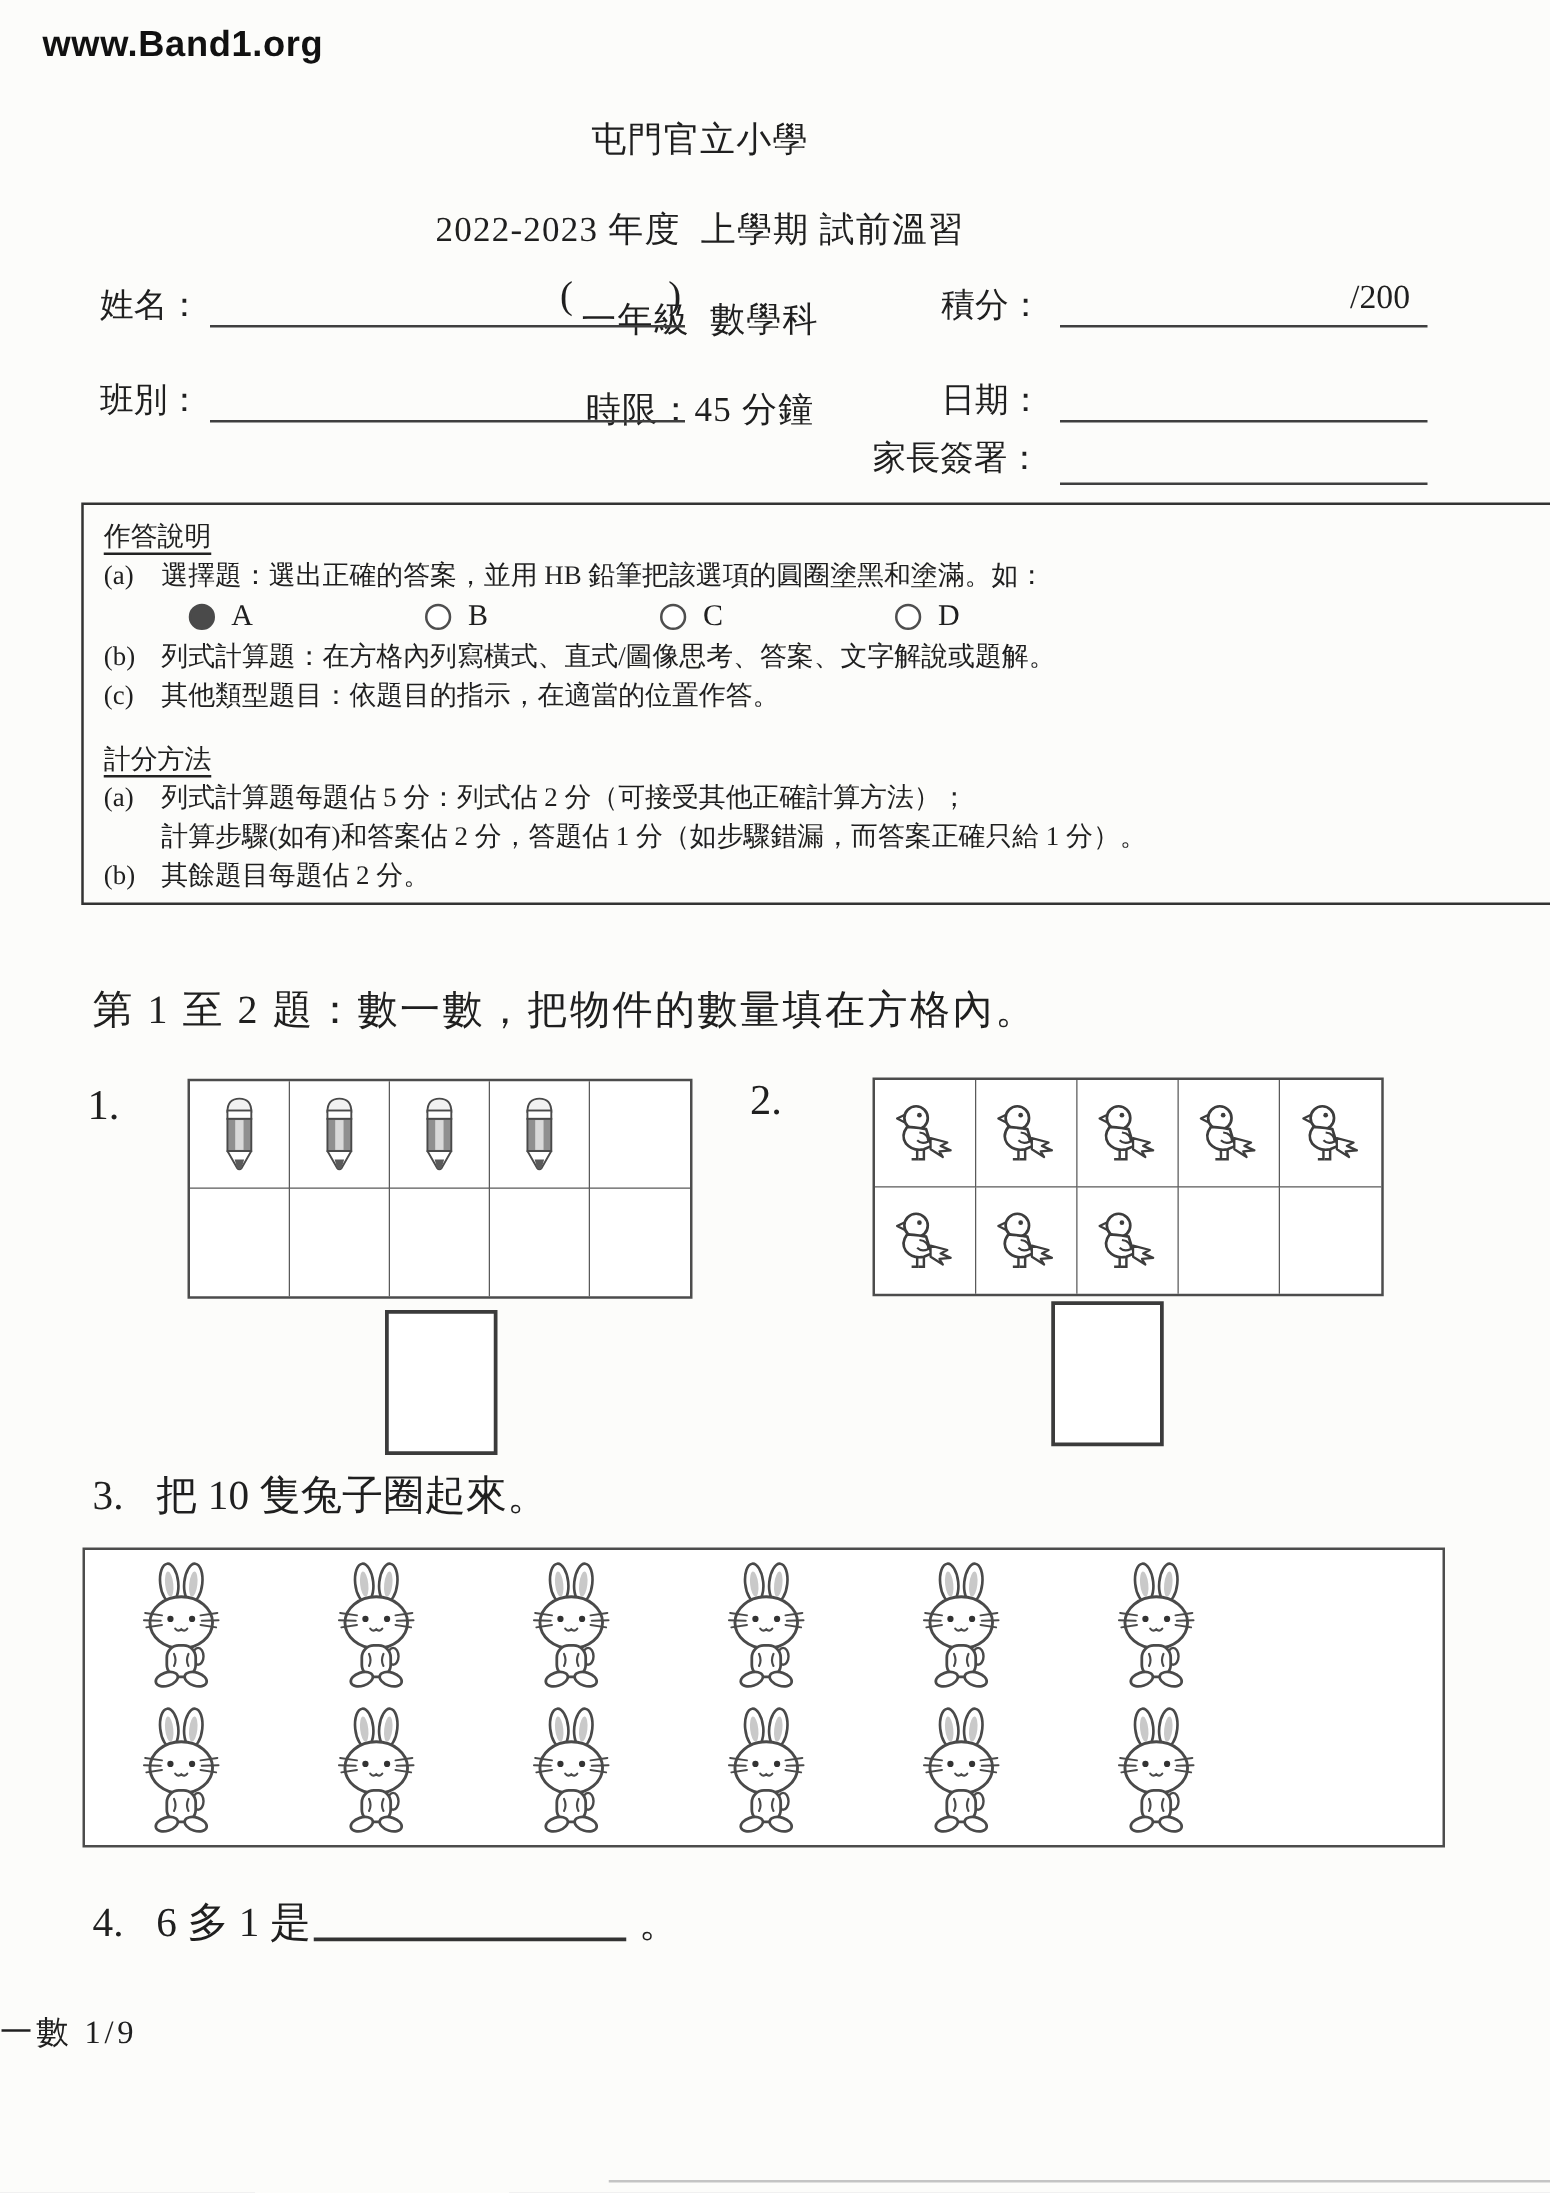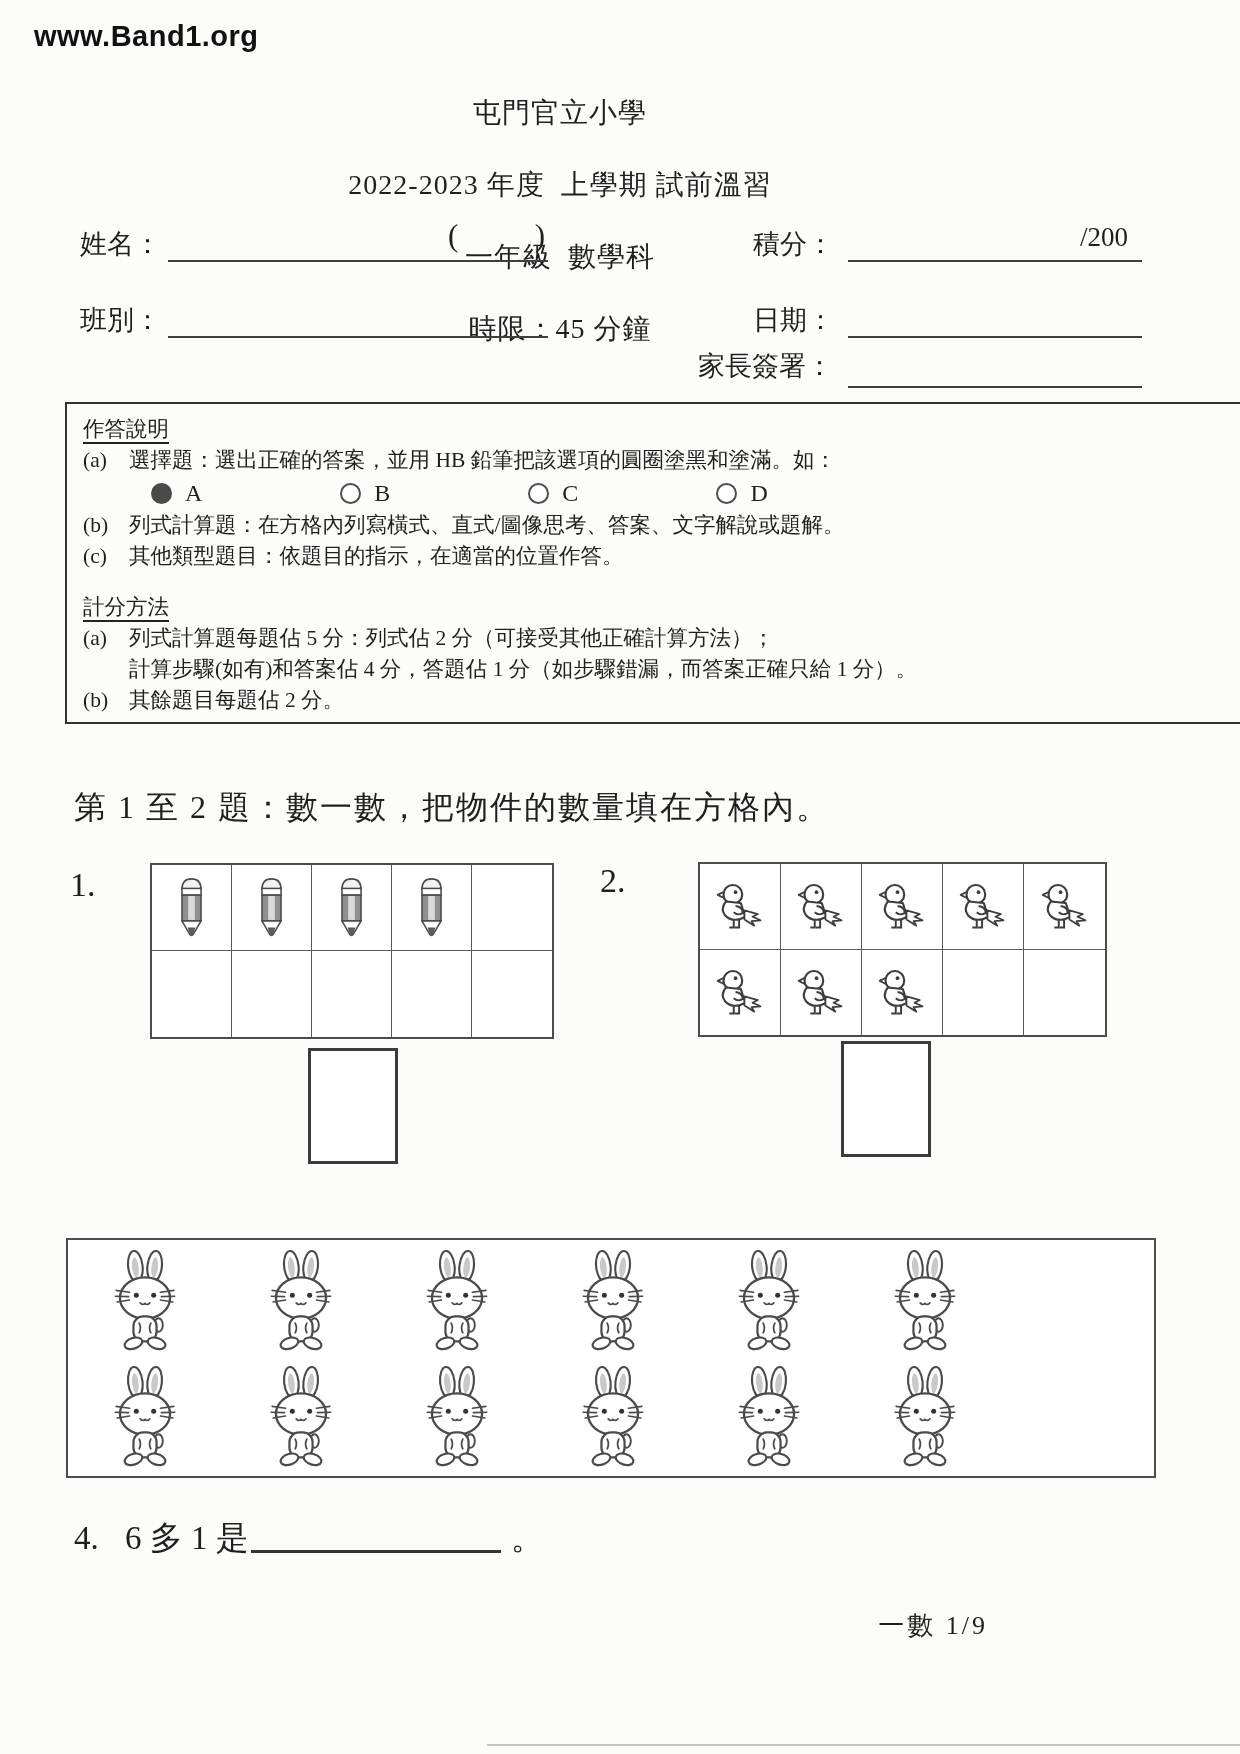--- a/index.html
+++ b/index.html
@@ -43,21 +43,21 @@
     border-right:1.5px solid #5a5a5a;border-bottom:1.5px solid #5a5a5a;}
   .count-grid .cell:nth-child(5n){border-right:none;}
   .count-grid .cell:nth-child(n+6){border-bottom:none;}
   .ans-box{position:absolute;border:3px solid #3b3b3b;background:#fff;}
   .rabbit-box{position:absolute;border:2.5px solid #4c4c4c;background:#fff;
     box-sizing:border-box;display:flex;flex-direction:column;justify-content:space-between;padding:2px 0;}
   .rabbit-row{height:116px;display:flex;align-items:center;padding-left:38px;column-gap:78px;}
   .icon{display:flex;}
   .blankline{display:inline-block;width:250px;height:1em;border-bottom:3px solid #333;
     vertical-align:-4px;margin-left:2px;margin-right:10px;}
-  .footer{position:absolute;left:0;top:1608px;width:988px;text-align:right;
+  .footer{position:absolute;left:0;top:1608px;width:988px;text-align:left;
     font-size:26px;letter-spacing:3px;}
   .scanline{position:absolute;left:487px;top:1744px;width:753px;height:2px;background:#c4c4c4;}
 </style>
 </head>
 <body>
 
 <div class="page">
 
   <div class="watermark">www.Band1.org</div>
 
@@ -119,21 +119,21 @@
       <span>其他類型題目：依題目的指示，在適當的位置作答。</span>
     </div>
     <div class="ispacer"></div>
     <div class="ihead"><span class="ul">計分方法</span></div>
     <div class="iline">
       <span class="ipre">(a)</span>
       <span>列式計算題每題佔 5 分：列式佔 2 分（可接受其他正確計算方法）；</span>
     </div>
     <div class="iline">
       <span class="ipre"></span>
-      <span>計算步驟(如有)和答案佔 4 分，答題佔 1 分（如步驟錯漏，而答案正確只給 1 分）。</span>
+      <span>計算步驟(如有)和答案佔 2 分，答題佔 1 分（如步驟錯漏，而答案正確只給 1 分）。</span>
     </div>
     <div class="iline">
       <span class="ipre">(b)</span>
       <span>其餘題目每題佔 2 分。</span>
     </div>
   </div>
 
   <div class="sechead">第 1 至 2 題：數一數，把物件的數量填在方格內。</div>
 
   <div class="qnum" style="left:70px;top:866px">1.</div>
@@ -307,20 +307,24 @@
     <path d="M23,44 L23,52 L18,52" fill="none" stroke="#3d3d3d" stroke-width="2.2"></path>
     <path d="M29,43.5 L29,52 L24,52" fill="none" stroke="#3d3d3d" stroke-width="2.2"></path>
   </svg>
         </span>
       </div>
       <div class="cell"></div>
       <div class="cell"></div>
     </div>
   <div class="ans-box" style="left:841px;top:1041px;width:84px;height:110px"></div>
 
+  <div class="qline" style="left:74px;top:1174px">
+    <span class="qnum-inline">3.</span>
+    <span>把 10 隻兔子圈起來。</span>
+  </div>
   <div class="rabbit-box" style="left:66px;top:1238px;width:1090px;height:240px">
       <div class="rabbit-row">
         <span class="icon">
           <svg viewBox="0 0 80 108" width="78" height="104">
     <ellipse cx="30" cy="19" rx="7.5" ry="16" fill="#fff" stroke="#4a4a4a" stroke-width="2.2" transform="rotate(-6 30 19)"></ellipse>
     <ellipse cx="50" cy="19" rx="7.5" ry="16" fill="#fff" stroke="#4a4a4a" stroke-width="2.2" transform="rotate(6 50 19)"></ellipse>
     <ellipse cx="30" cy="20" rx="3.4" ry="10.5" fill="#c9c9c9" transform="rotate(-6 30 20)"></ellipse>
     <ellipse cx="50" cy="20" rx="3.4" ry="10.5" fill="#c9c9c9" transform="rotate(6 50 20)"></ellipse>
     <ellipse cx="40" cy="52" rx="26" ry="21.5" fill="#fff" stroke="#4a4a4a" stroke-width="2.4"></ellipse>
     <circle cx="31" cy="49" r="2.6" fill="#333"></circle>

